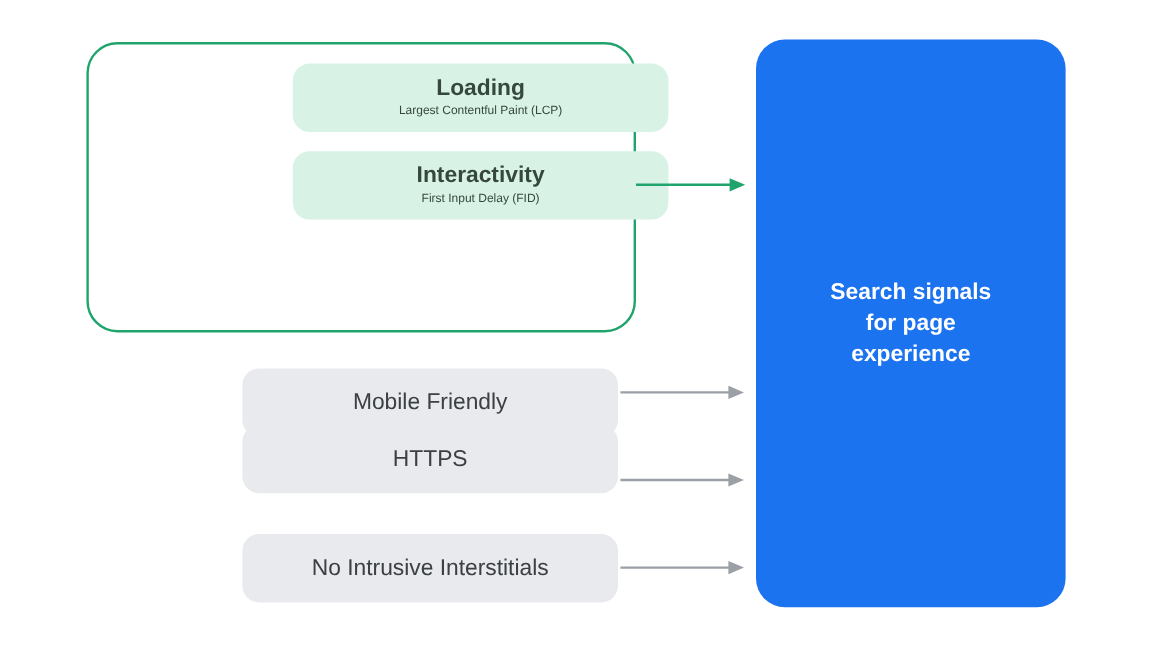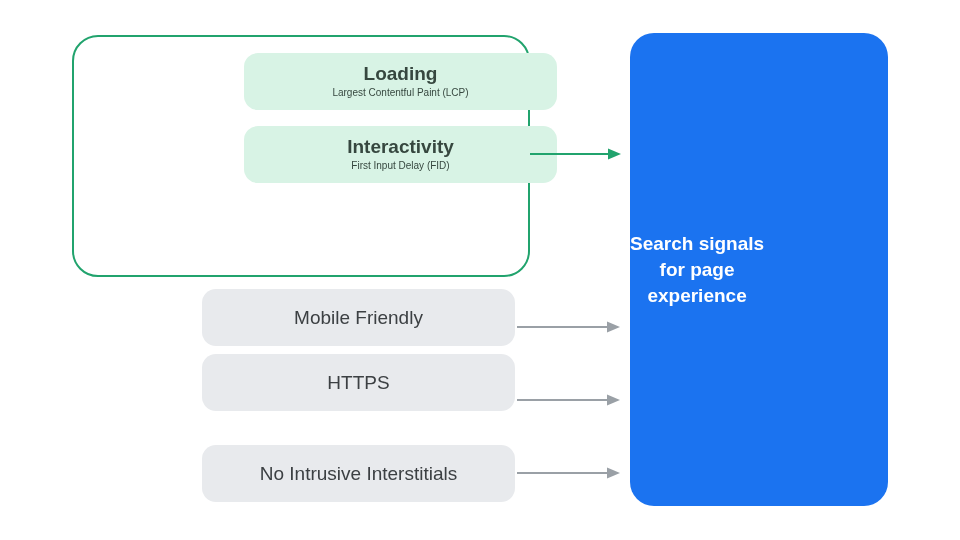--- a/index.html
+++ b/index.html
@@ -66,31 +66,31 @@
   .signal-box{
     position:absolute;
     left:202px;width:313px;height:57px;
     background:var(--gray-box);
     border-radius:14px;
     display:flex;align-items:center;justify-content:center;
     text-align:center;
     color:var(--text-dark);
     font-size:19px;font-weight:500;
   }
-  .signal-box.s1{top:289px;}
+  .signal-box.s1{top:307px;}
   .signal-box.s2{top:354px;}
   .signal-box.s3{top:445px;}
   
   .result-box{
     position:absolute;
     left:630px;top:33px;
     width:258px;height:473px;
     background:var(--blue);
     border-radius:24px;
-    display:flex;align-items:center;justify-content:flex-start;
+    display:flex;align-items:center;justify-content:center;
   }
   .result-label{
     color:var(--white);
     font-size:19px;font-weight:bold;
     line-height:26px;text-align:center;
     white-space:pre-line;
   }
   
   .arrow{position:absolute;overflow:visible;}
   .arrow line{stroke-width:2;}

